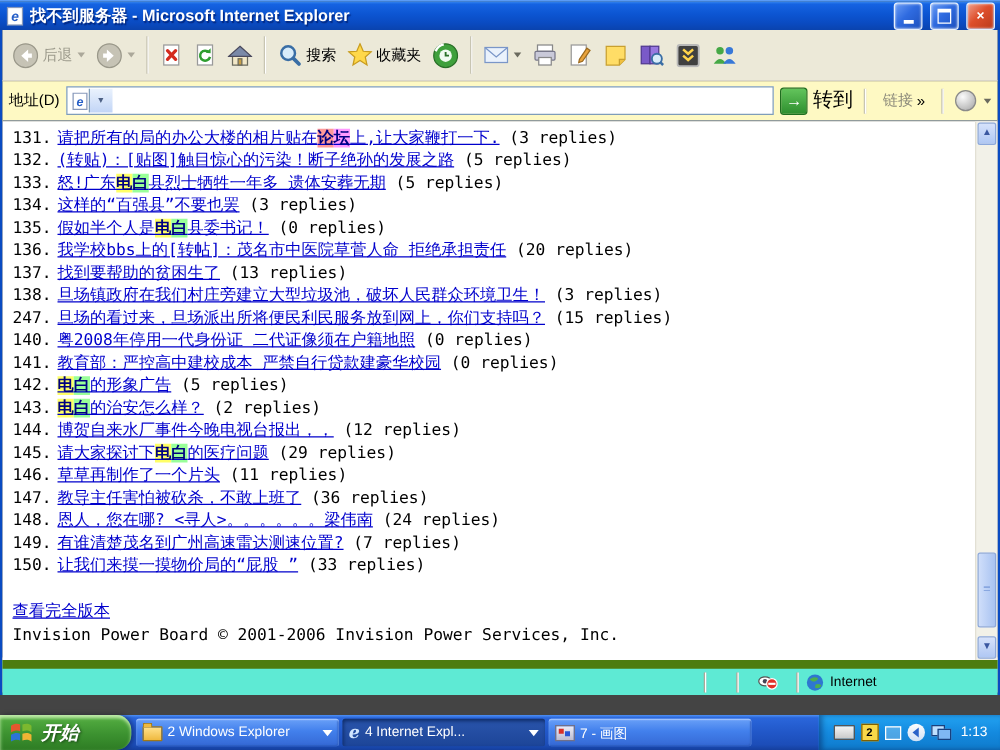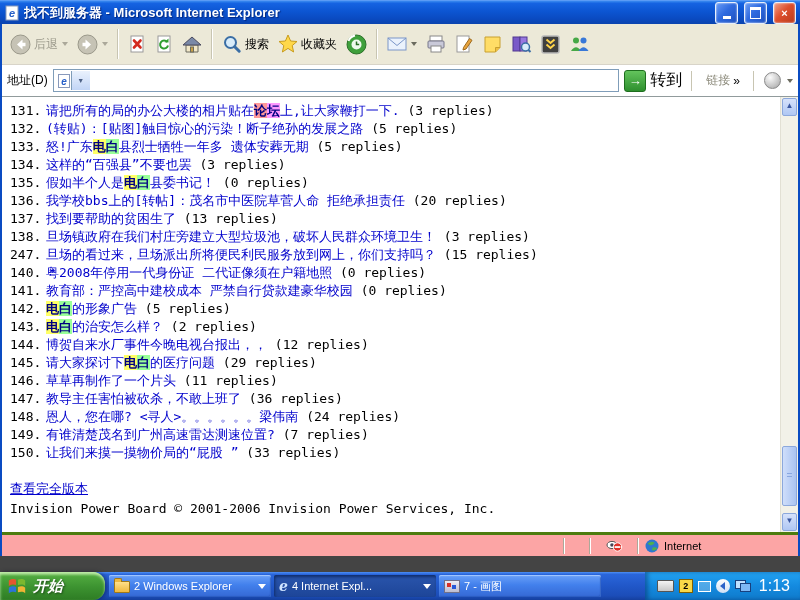--- a/index.html
+++ b/index.html
@@ -32,61 +32,61 @@
   
   .toolbar{height:40px;flex:none;background:#ECE9D8;display:flex;align-items:center;padding:0 4px;gap:1px;
     border-bottom:1px solid #D8D4C8;}
   .tbtn{display:flex;align-items:center;gap:3px;padding:2px 4px;border-radius:3px;font-size:12px;color:#000;}
   .tbtn.disabled{color:#9C9A8C;}
   .tsep{width:1px;height:30px;background:#C8C5B2;border-right:1px solid #FFFFFF;margin:0 4px;flex:none;}
   .dd{width:0;height:0;border-left:3px solid transparent;border-right:3px solid transparent;border-top:4px solid #6A6A5E;margin-left:1px;}
   .dd.dim{border-top-color:#ABA89A;}
 
   
-  .addressbar{height:27px;flex:none;background:#ffffff;display:flex;align-items:center;padding:2px 5px;gap:5px;
+  .addressbar{height:27px;flex:none;background:#fef9c3;display:flex;align-items:center;padding:2px 5px;gap:5px;
     border-bottom:1px solid #919B9C;}
   .addr-label{font-size:12px;color:#000;flex:none;}
   .addr-field{flex:1;height:21px;background:#fff;border:1px solid #7F9DB9;display:flex;align-items:center;padding-left:3px;min-width:0;}
   .addr-text{flex:1;font-size:12px;font-family:"DejaVu Sans Mono","Liberation Mono",monospace;white-space:nowrap;overflow:hidden;}
   .addr-drop{width:18px;height:19px;flex:none;border-left:1px solid #7F9DB9;display:flex;align-items:center;justify-content:center;
     background:linear-gradient(180deg,#EAF2FD,#C2D5F6);}
   .go-wrap{display:flex;align-items:center;gap:4px;flex:none;}
   .go-icon{width:20px;height:20px;border-radius:3px;background:linear-gradient(180deg,#63C45C,#2E8F2E);
     border:1px solid #1E6E1E;color:#fff;font-weight:bold;display:flex;align-items:center;justify-content:center;font-size:13px;}
   .go-label{font-size:16px;}
   .links-wrap{display:flex;align-items:center;gap:3px;flex:none;color:#8D8B7C;font-size:12px;padding:0 4px;}
   .sphere{width:15px;height:15px;border-radius:50%;border:1px solid #8A8A8A;
     background:radial-gradient(circle at 35% 30%,#FBFBFB,#BDBDBD 70%,#9A9A9A);}
 
   
   .content{flex:1;background:#fff;position:relative;overflow:hidden;min-height:0;}
   .page-inner{padding:5px 24px 0 8px;
     font-family:"DejaVu Sans Mono","DejaVu Sans","Liberation Mono",monospace;}
   .thread-row{font-size:13px;line-height:18px;white-space:nowrap;}
   .num{display:inline-block;width:36px;color:#000;}
-  .thread-link{color:#0000CC;cursor:pointer;margin-top:28px;}
+  .thread-link{color:#0000CC;text-decoration:underline;cursor:pointer;margin-top:28px;}
   .hl{font-weight:bold;color:#000080;}
   .replies{color:#000;}
   .footer-link{display:inline-block;margin:18px 0 0 0;font-size:13px;color:#0000CC;text-decoration:underline;cursor:pointer;}
   .copyright{font-size:13px;color:#000;margin-top:3px;}
 
   
   .scrollbar{position:absolute;top:0;right:0;bottom:0;width:17px;background:#F2F1E8;border-left:1px solid #E2E0D4;}
   .sb-btn{position:absolute;left:1px;right:1px;height:16px;border-radius:2px;border:1px solid #8CA8DC;
     background:linear-gradient(180deg,#D6E2FB,#AFC7F3);color:#3A57A0;font-size:8px;line-height:14px;text-align:center;}
   .sb-btn.up{top:1px;}
   .sb-btn.down{bottom:1px;}
   .sb-thumb{position:absolute;left:1px;right:1px;top:calc(100% - 86px);height:58px;border-radius:2px;border:1px solid #8CA8DC;
     background:linear-gradient(90deg,#CFDEFA,#A9C3F1);}
   .sb-thumb::after{content:"";position:absolute;left:4px;right:4px;top:26px;height:6px;
     background:repeating-linear-gradient(180deg,#89A7E0 0 1px,transparent 1px 3px);}
 
   
-  .statusbar{height:21px;flex:none;background:#fca5a5;display:flex;align-items:center;font-size:11px;
-    border-top:3px solid #4d7c0f;box-shadow:0 -2px 0 #CFCCC0;padding:0 3px;}
+  .statusbar{height:21px;flex:none;background:#5eead4;display:flex;align-items:center;font-size:11px;
+    border-top:7px solid #4d7c0f;box-shadow:0 -2px 0 #CFCCC0;padding:0 3px;}
   .pane{height:16px;display:flex;align-items:center;}
   .pane-sep{width:1px;height:16px;background:#ACA899;border-right:1px solid #fff;margin:0 2px;}
   .pane-main{flex:1;}
   .pane-small{width:20px;}
   .pane-blocked{width:42px;justify-content:center;}
   .pane-zone{width:150px;gap:5px;padding-left:4px;}
 
   
   .taskbar{height:28px;flex:none;display:flex;align-items:stretch;
     background:linear-gradient(180deg,#4E90F4 0%,#2A66DB 8%,#2157C8 50%,#1C4DB8 85%,#153F9E 100%);margin-top:16px;}
@@ -117,21 +117,21 @@
   .tray-input2{width:12px;height:12px;background:#F8D848;border:1px solid #806000;color:#000;font-size:9px;font-weight:bold;
     text-align:center;line-height:12px;}
   .tray-win{width:11px;height:9px;border:1px solid #fff;background:rgba(255,255,255,.25);}
   .tray-collapse{width:14px;height:14px;border-radius:50%;background:linear-gradient(#FDFDFD,#CFE0F5);
     display:flex;align-items:center;justify-content:center;}
   .tray-collapse i{width:0;height:0;border-top:4px solid transparent;border-bottom:4px solid transparent;border-right:5px solid #2A62C8;}
   .tray-net{position:relative;width:16px;height:12px;}
   .tray-net b,.tray-net i{position:absolute;width:9px;height:7px;background:#BFE0FF;border:1px solid #18407E;}
   .tray-net b{left:0;top:0;}
   .tray-net i{right:0;bottom:0;background:#7FB8F4;}
-  .tray-clock{font-size:16px;margin-left:3px;}
+  .tray-clock{font-size:11px;margin-left:3px;}
 </style>
 </head>
 <body>
 
 <div class="screen">
 
   <div class="titlebar">
     <svg width="16" height="16">
         <rect x="2" y="1" width="12" height="14" fill="#fff" stroke="#8899BB"></rect>
         <text x="8" y="12" font-size="11" fill="#2860C8" font-style="italic" font-weight="bold" text-anchor="middle">e</text>

